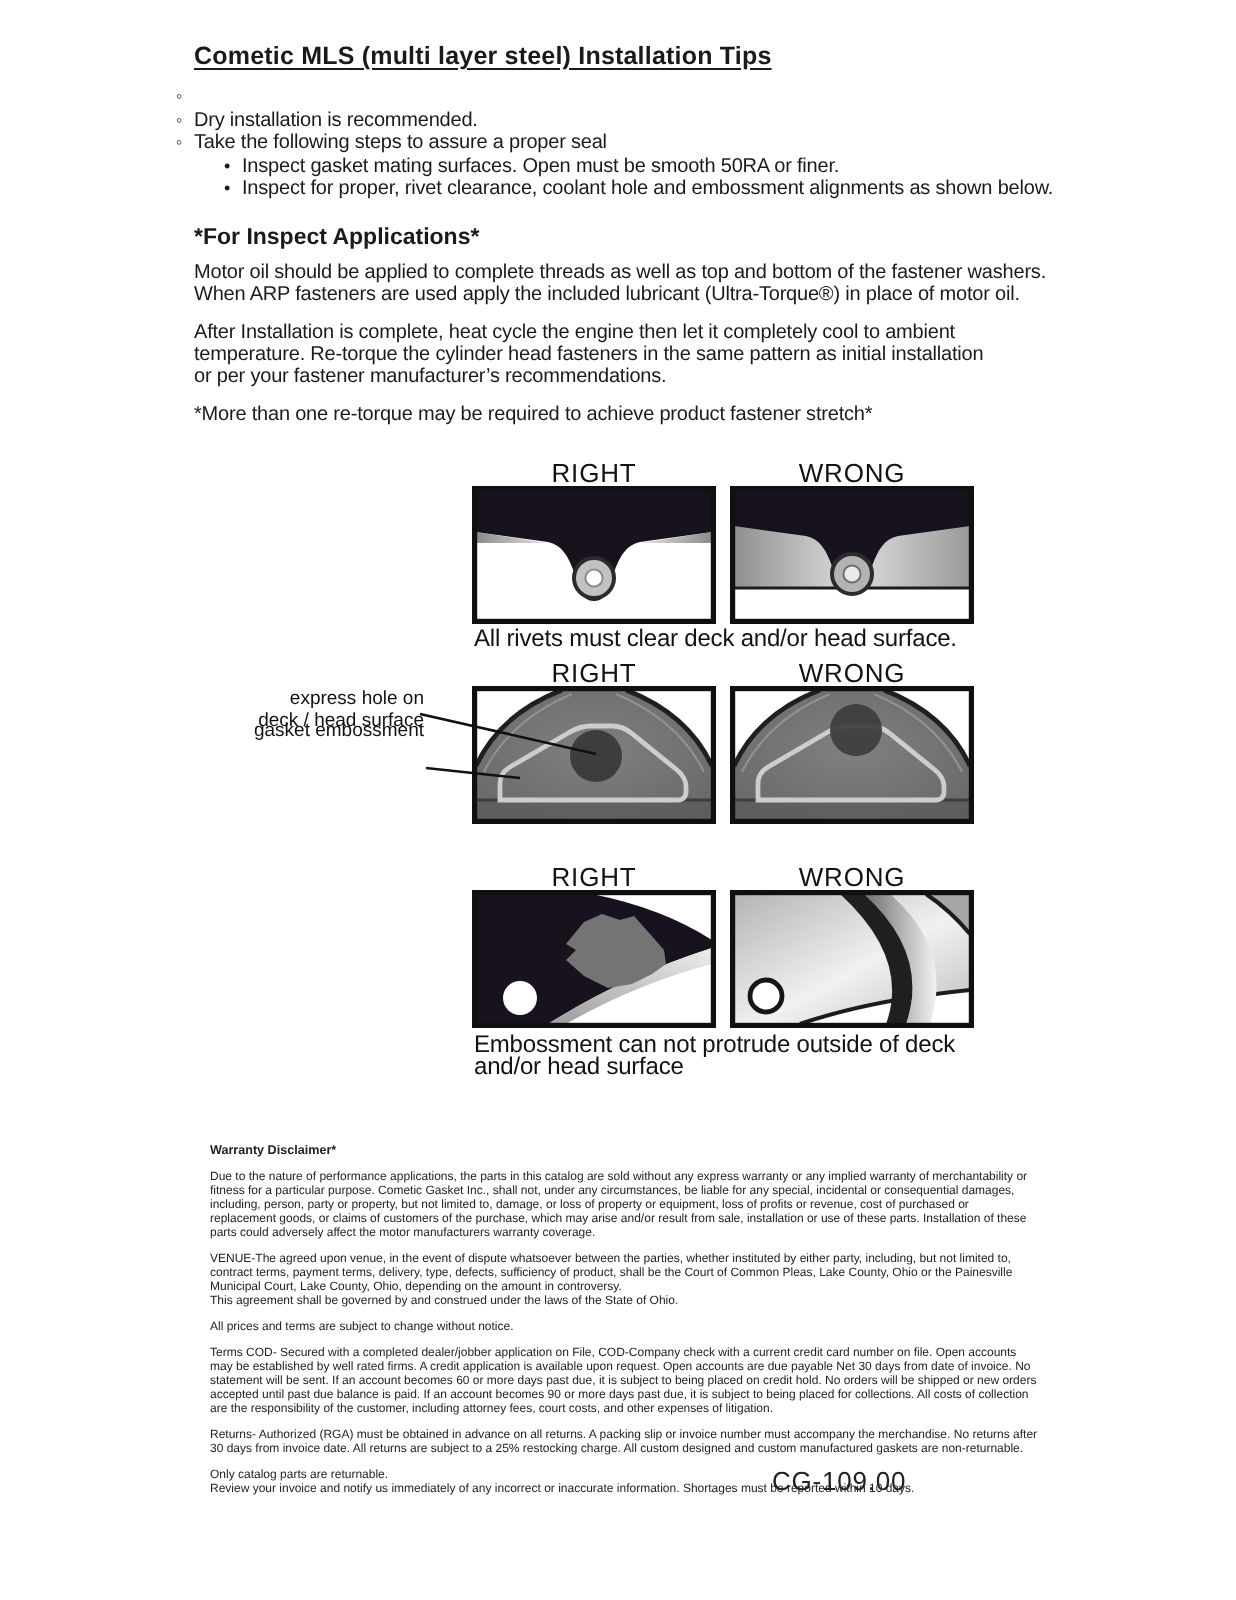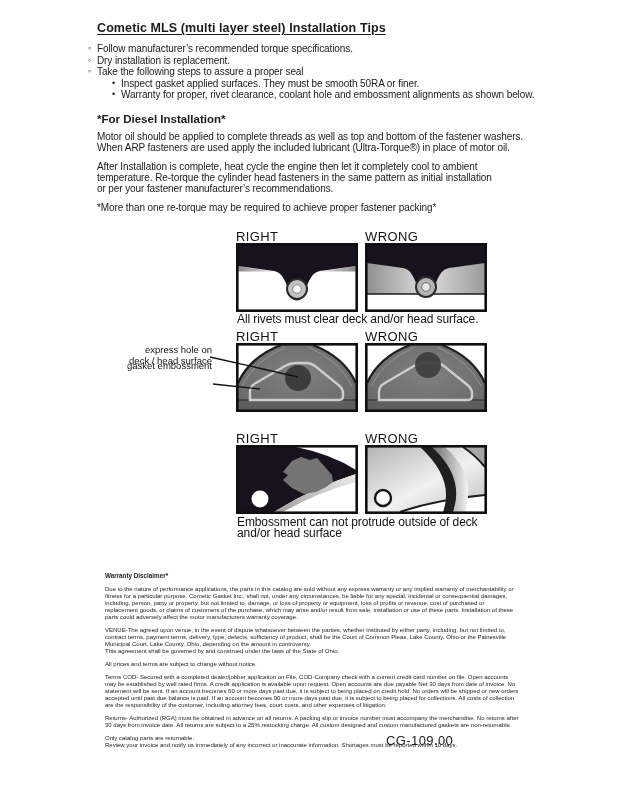--- a/index.html
+++ b/index.html
@@ -14,21 +14,21 @@
   .tips{position:absolute;left:88px;top:43px;font-size:10px;line-height:11.6px;letter-spacing:-.1px}
   .tip{display:flex}
   .tip .m1{width:9px;font-size:9px}
   .tip.sub{padding-left:24px}
   .tip .m2{width:9px;font-size:9px}
 
   .diesel{position:absolute;left:97px;top:114px;width:474px;font-size:10px;line-height:11px;letter-spacing:-.1px}
   .diesel h2{font-size:11.5px;font-weight:bold;margin-bottom:6px;letter-spacing:0}
   .diesel p{margin-bottom:8px;white-space:pre-line}
 
-  .dlabel{position:absolute;width:122px;text-align:left;font-size:13px;letter-spacing:.4px;color:#121212}
+  .dlabel{position:absolute;width:122px;text-align:center;font-size:13px;letter-spacing:.4px;color:#121212}
   .dbox{position:absolute;display:block}
   .dcaption{position:absolute;font-size:12px;line-height:11px;white-space:pre-line;color:#121212;letter-spacing:-.1px}
   .anno{position:absolute;width:112px;text-align:right;font-size:9.5px;line-height:11px;white-space:pre-line;color:#121212}
   .leader{position:absolute;z-index:5}
 
   .legal{position:absolute;left:105px;top:572px;width:414px;font-size:6px;line-height:7px;color:#222}
   .legal h3{font-size:6.3px;font-weight:bold;margin-bottom:7px}
   .legal p{margin-bottom:6px;white-space:pre-line}
 
   .footer-code{position:absolute;left:386px;top:733px;font-size:13px;letter-spacing:.4px;color:#222}
@@ -36,48 +36,47 @@
 </head>
 <body>
 
 <div class="page">
 
   <h1 class="title">Cometic MLS (multi layer steel) Installation Tips</h1>
 
   <div class="tips">
     <div class="tip">
       <span class="m1">◦</span>
-      <span>Follow manufacturer’s recommended torque specifications.</span>
     </div>
     <div class="tip">
       <span class="m1">◦</span>
-      <span>Dry installation is replacement.</span>
+      <span>Dry installation is recommended.</span>
     </div>
     <div class="tip">
       <span class="m1">◦</span>
       <span>Take the following steps to assure a proper seal</span>
     </div>
     <div class="tip sub">
       <span class="m2">•</span>
-      <span>Inspect gasket applied surfaces.  They must be smooth 50RA or finer.</span>
+      <span>Inspect gasket mating surfaces.  Open must be smooth 50RA or finer.</span>
     </div>
     <div class="tip sub">
       <span class="m2">•</span>
-      <span>Warranty for proper, rivet clearance, coolant hole and embossment alignments as shown below.</span>
+      <span>Inspect for proper, rivet clearance, coolant hole and embossment alignments as shown below.</span>
     </div>
   </div>
 
   <div class="diesel">
-    <h2>*For Diesel Installation*</h2>
+    <h2>*For Inspect Applications*</h2>
     <p>Motor oil should be applied to complete threads as well as top and bottom of the fastener washers.
 When ARP fasteners are used apply the included lubricant (Ultra-Torque®) in place of motor oil.</p>
     <p>After Installation is complete, heat cycle the engine then let it completely cool to ambient
 temperature. Re-torque the cylinder head fasteners in the same pattern as initial installation
 or per your fastener manufacturer’s recommendations.</p>
-    <p>*More than one re-torque may be required to achieve proper fastener packing*</p>
+    <p>*More than one re-torque may be required to achieve product fastener stretch*</p>
   </div>
 
   <svg width="0" height="0" style="position:absolute" aria-hidden="true">
     <defs>
       <linearGradient id="gwL" x1="0" y1="0" x2="1" y2="0">
         <stop offset="0" stop-color="#8a8a8a"></stop>
           <stop offset="1" stop-color="#e4e4e4"></stop>
       </linearGradient>
       <linearGradient id="gwR" x1="1" y1="0" x2="0" y2="0">
         <stop offset="0" stop-color="#8a8a8a"></stop>

